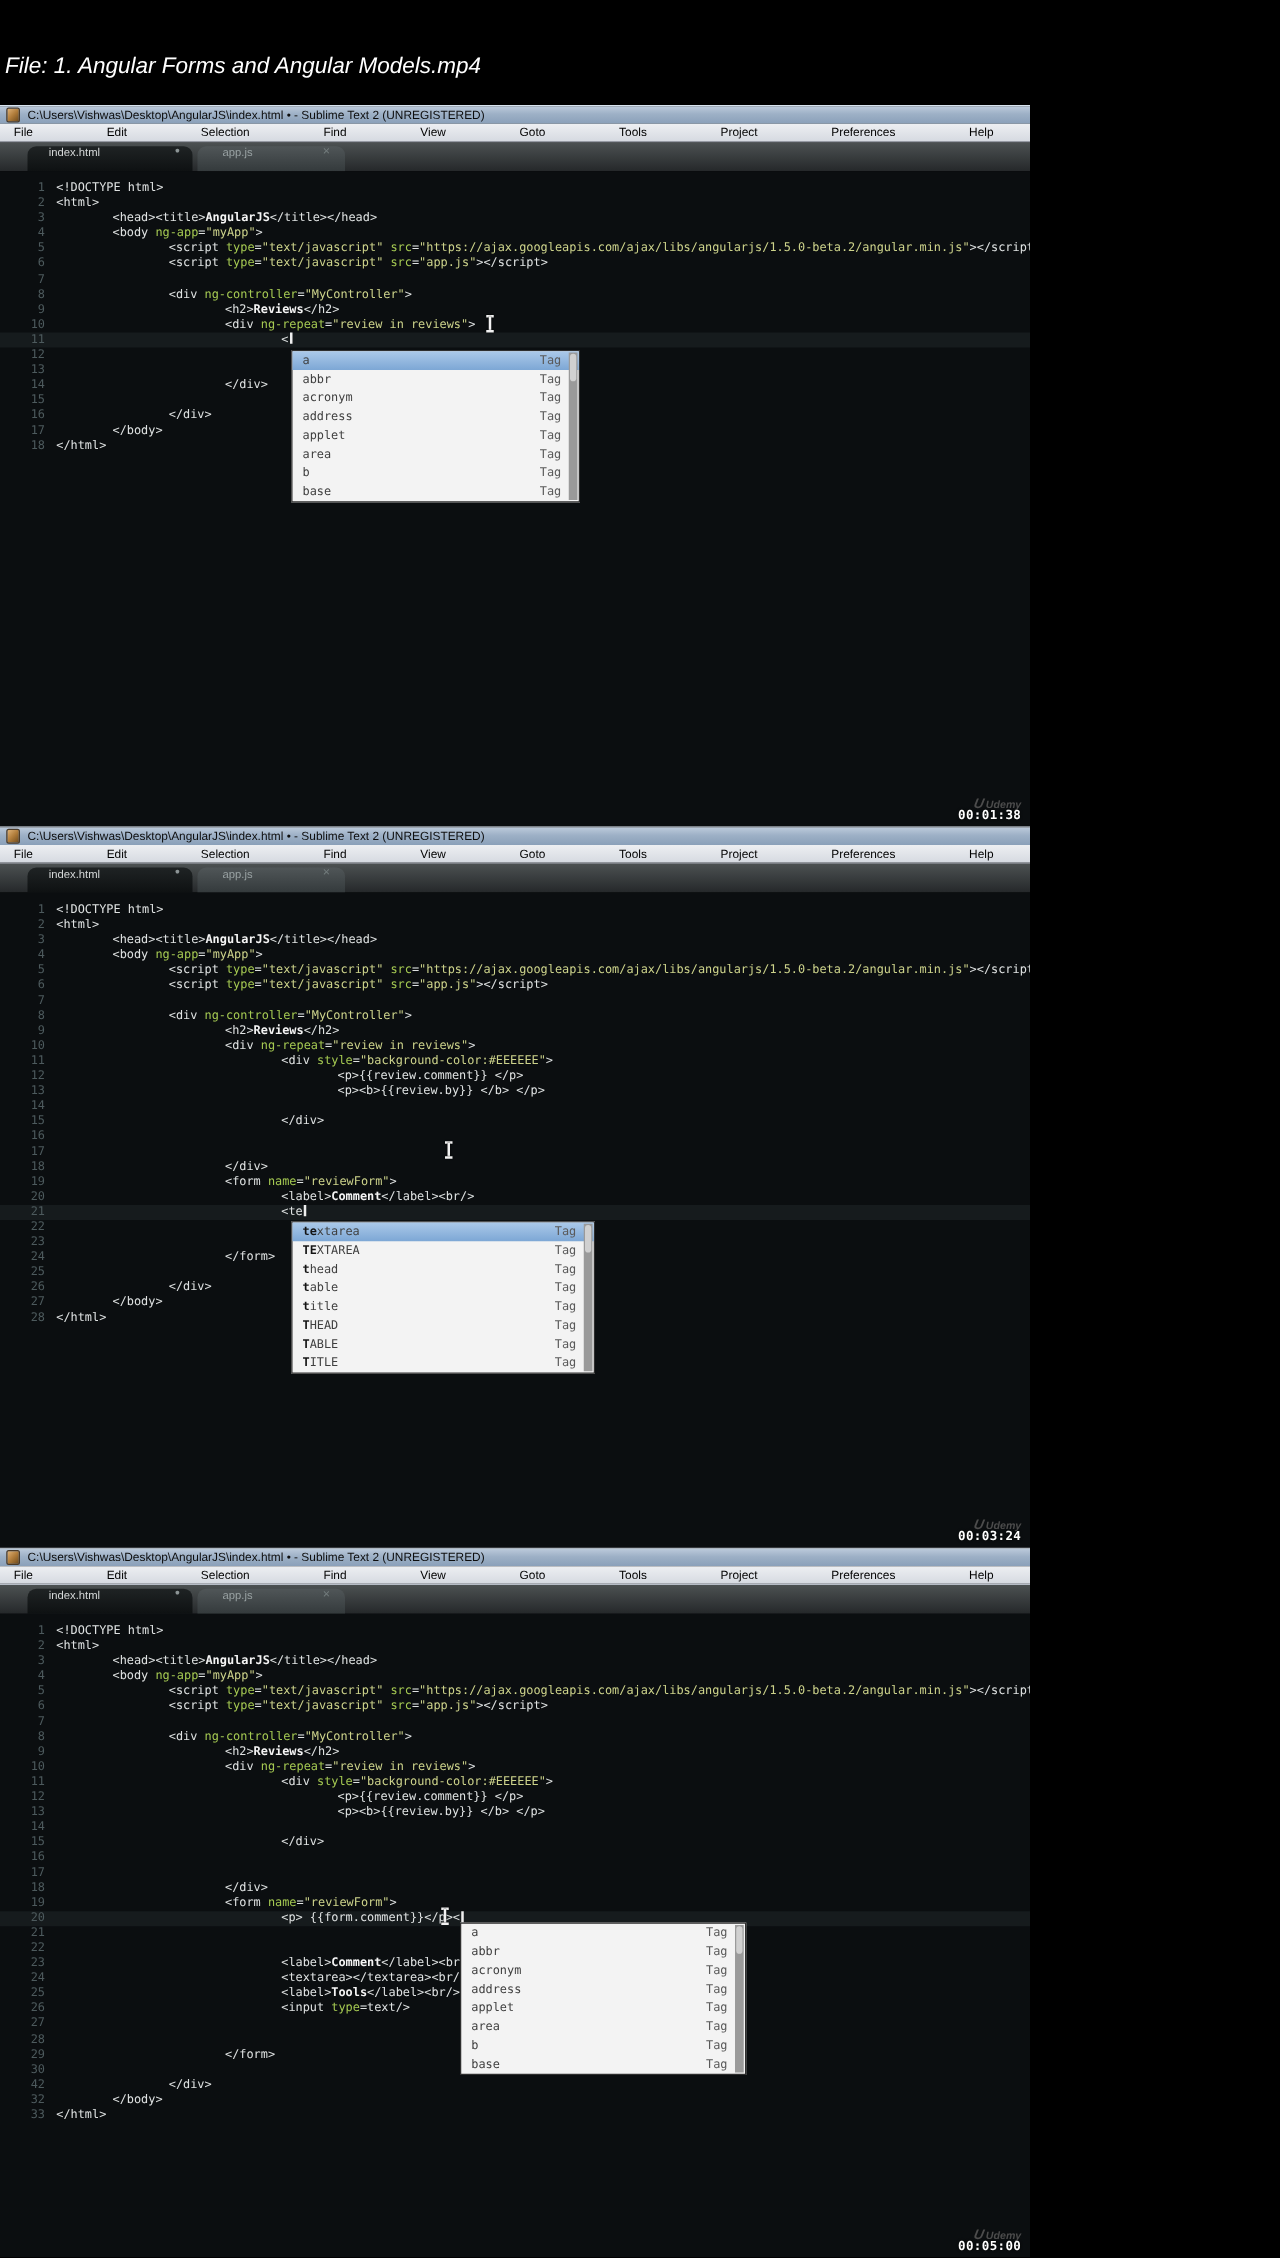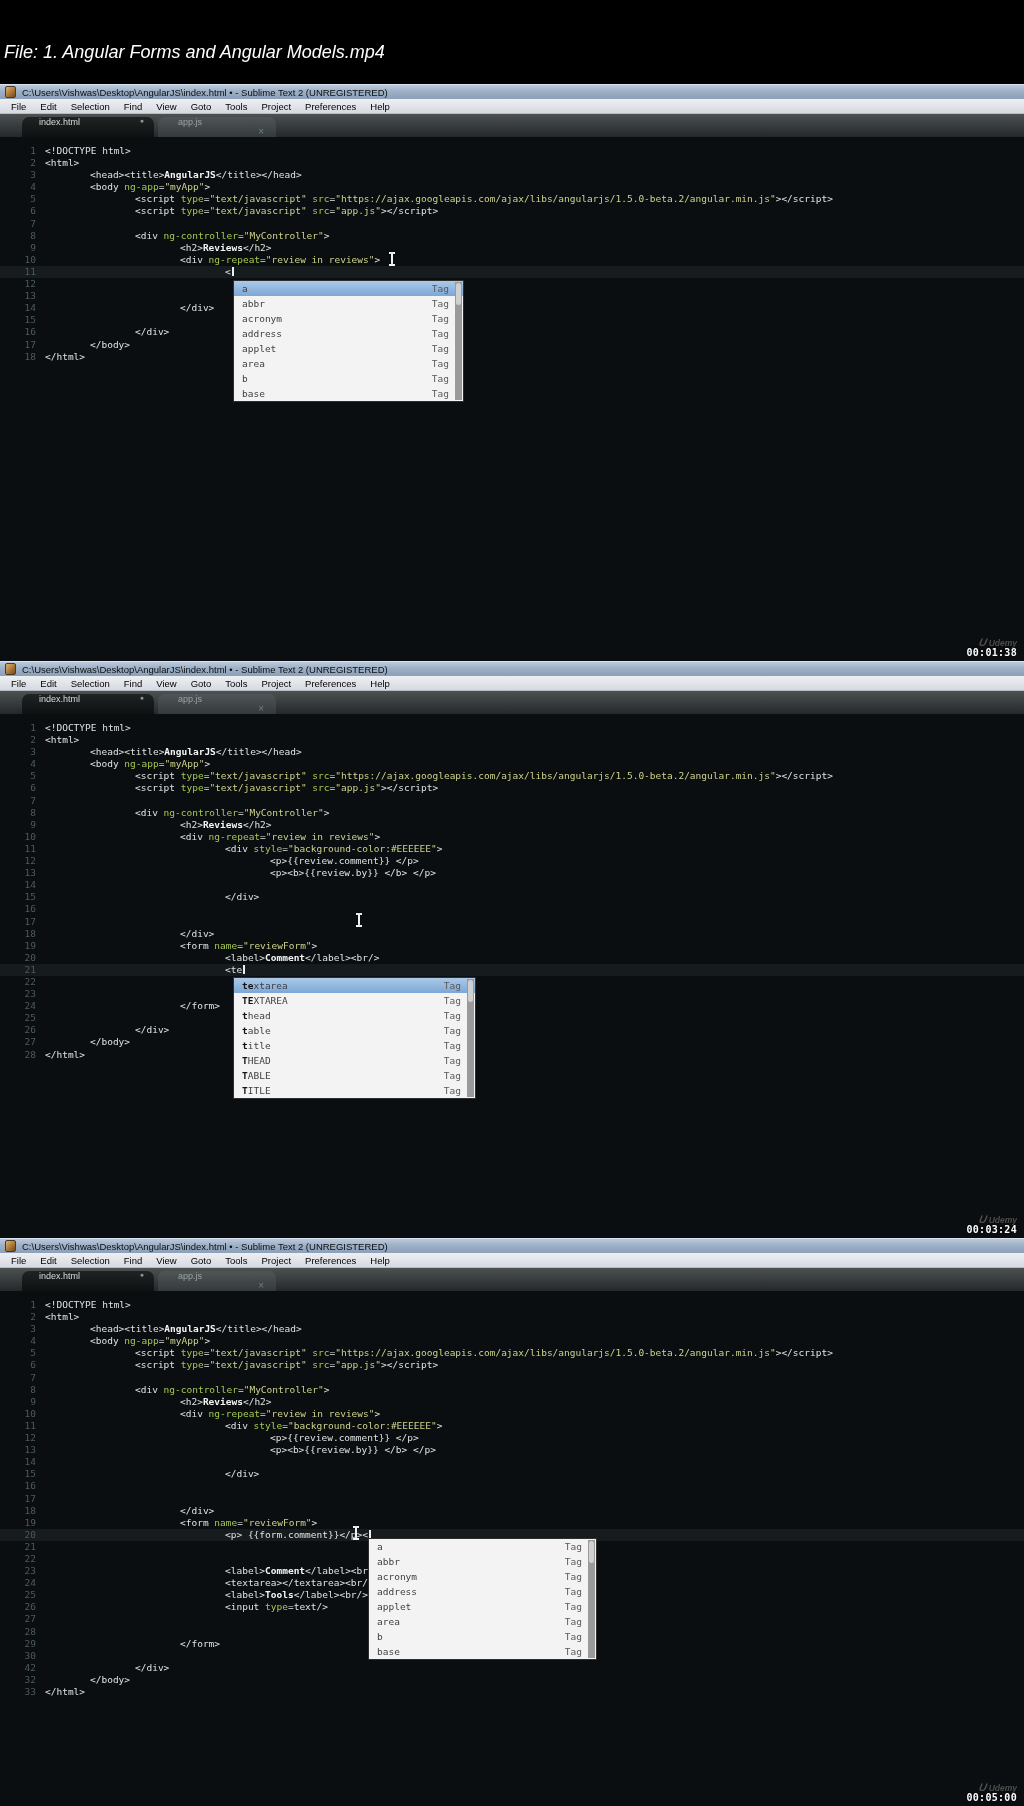--- a/index.html
+++ b/index.html
@@ -2,41 +2,41 @@
 <html><head>
 <meta charset="utf-8">
 <style>
   html,body{margin:0;padding:0;background:#000;}
   .page{position:relative;width:1024px;height:1806px;background:#000;overflow:hidden;
         font-family:"Liberation Sans",sans-serif;}
   
   .meta{position:absolute;top:0;left:4px;color:#fff;font-style:italic;
         font-size:18px;line-height:20.8px;white-space:pre;}
   
-  .frame{position:absolute;left:0;width:1024px;background:#000;overflow:hidden;}
+  .frame{position:absolute;left:0;width:824px;background:#000;overflow:hidden;}
   .titlebar{position:absolute;top:0;left:0;right:0;height:15px;
             background:linear-gradient(#bccadb 0%,#9db0c6 45%,#8aa0b9 100%);
             border-top:1px solid #d8e3ef;box-sizing:border-box;
             display:flex;align-items:center;padding-left:5px;}
   .app-icon{width:9px;height:10px;border-radius:2px;margin-right:6px;flex:0 0 auto;
             background:linear-gradient(135deg,#e0b277 0%,#b07c3a 50%,#6e4a1c 100%);
             border:0.5px solid #4a3a28;}
   .title-text{font-size:9.5px;color:#0d0d0d;white-space:nowrap;}
   .menubar{position:absolute;top:15px;left:0;right:0;height:15px;
            background:linear-gradient(#edeff2,#d6dae1);border-bottom:1px solid #b6bcc6;
-           box-sizing:border-box;display:flex;align-items:center;padding-left:4px;}
+           box-sizing:border-box;display:flex;align-items:center;padding-left:4px;gap:45px;}
   .menu-item{font-size:9.5px;color:#000;padding:0 7px;cursor:default;}
   .tabbar{position:absolute;top:30px;left:0;right:0;height:23px;
           background:linear-gradient(#4c5152,#25282a);}
   .tab{position:absolute;top:3px;height:20px;border-radius:7px 7px 0 0;
        font-size:9px;display:flex;align-items:flex-start;box-sizing:border-box;}
   .tab.active{left:22px;width:132px;background:linear-gradient(#1f2324,#0e1112);
               color:#d7dada;padding-left:17px;}
   .tab.inactive{left:158px;width:118px;background:linear-gradient(#505658,#343a3c);
-                color:#99a2a3;padding-left:20px;flex-direction:column;}
+                color:#99a2a3;padding-left:20px;}
   .tab-dirty{margin-left:auto;margin-right:10px;font-size:7px;color:#8d9596;}
   .tab-close{margin-left:auto;margin-right:12px;font-size:10px;color:#737c7d;line-height:10px;}
   .editor{position:absolute;top:53px;left:0;right:0;bottom:0;background:#0b0e10;
           padding-top:8px;font-family:"DejaVu Sans Mono",monospace;font-size:9.5px;}
   .code-row{height:12.1px;line-height:12.1px;display:flex;white-space:pre;}
   .code-row.current{background:#161b1d;}
   .gutter{flex:0 0 36px;text-align:right;padding-right:8px;color:#4d5a5d;}
   .code{color:#dfe2e2;}
   .tk-t{color:#dfe2e2;}
   .tk-a{color:#a5c952;}

